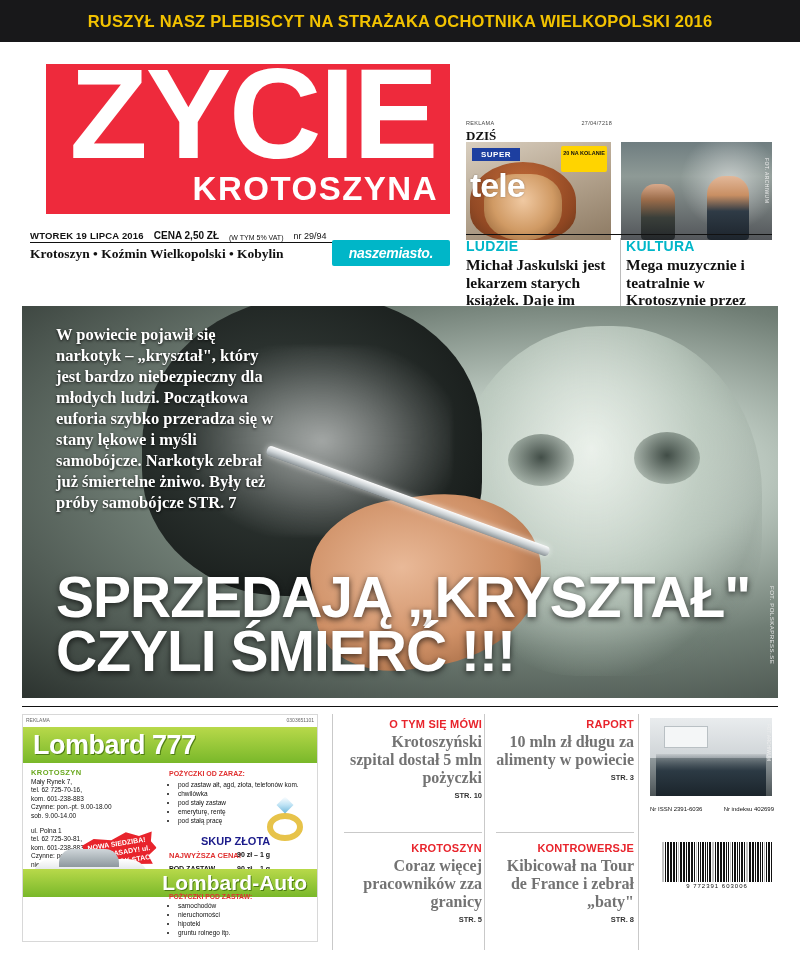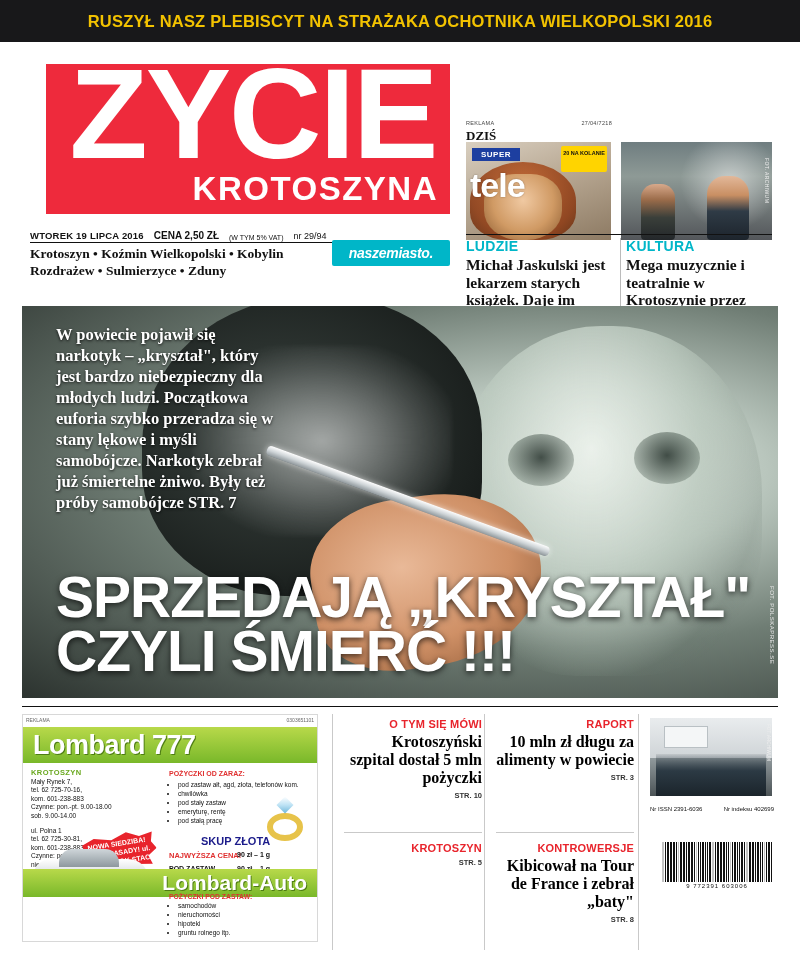--- a/index.html
+++ b/index.html
@@ -335,21 +335,21 @@
   .vline.v3 { left:306px; }
 
   .news { position:absolute; width:138px;text-align:right; }
   .news .kicker {
     font-family:"Liberation Sans", sans-serif; font-weight:bold; font-size:11px;
     letter-spacing:0.2px; margin-bottom:3px;
   }
   .news .kicker.red { color:#e8242c; }
   .news .head {
     font-family:"Liberation Serif", serif; font-weight:bold; font-size:16px;
-    line-height:18px; color:#000000;
+    line-height:18px; color:#737373;
   }
   .news .str {
     margin-top:4px; font-family:"Liberation Sans", sans-serif; font-weight:bold;
     font-size:7.5px; color:#333;
   }
   .news.n1 { left:12px; top:4px; }
   .news.n2 { left:12px; top:128px; }
   .news.n3 { left:164px; top:4px; }
   .news.n4 { left:164px; top:128px; }
   .hline {
@@ -415,21 +415,20 @@
 
     <div class="meta-line">
       <span class="date">WTOREK 19 LIPCA 2016</span>
       <span class="price">CENA 2,50 ZŁ</span>
       <span class="vat">(W TYM 5% VAT)</span>
       <span class="issue">nr 29/94</span>
     </div>
     <div class="meta-rule"></div>
     <div class="towns">
       <div>Krotoszyn • Koźmin Wielkopolski • Kobylin</div>
-      <div>Rozdrażew • Sulmierzyce • Zduny</div>
     </div>
     <div class="naszemiasto">
       <span>naszemiasto.</span>
     </div>
 
     <div class="promo">
       <div class="lbl l">REKLAMA</div>
       <div class="lbl r">27/04/7218</div>
       <div class="dzis">DZIŚ</div>
 
@@ -574,20 +573,21 @@
       <div class="hline h2"></div>
 
       <div class="news n1">
         <div class="kicker red">O TYM SIĘ MÓWI</div>
         <div class="head">Krotoszyński szpital dostał 5 mln pożyczki</div>
         <div class="str">STR. 10</div>
       </div>
 
       <div class="news n2">
         <div class="kicker red">KROTOSZYN</div>
+        <div class="head">Coraz więcej pracowników zza granicy</div>
         <div class="str">STR. 5</div>
       </div>
 
       <div class="news n3">
         <div class="kicker red">RAPORT</div>
         <div class="head">10 mln zł długu za alimenty w powiecie</div>
         <div class="str">STR. 3</div>
       </div>
 
       <div class="news n4">

